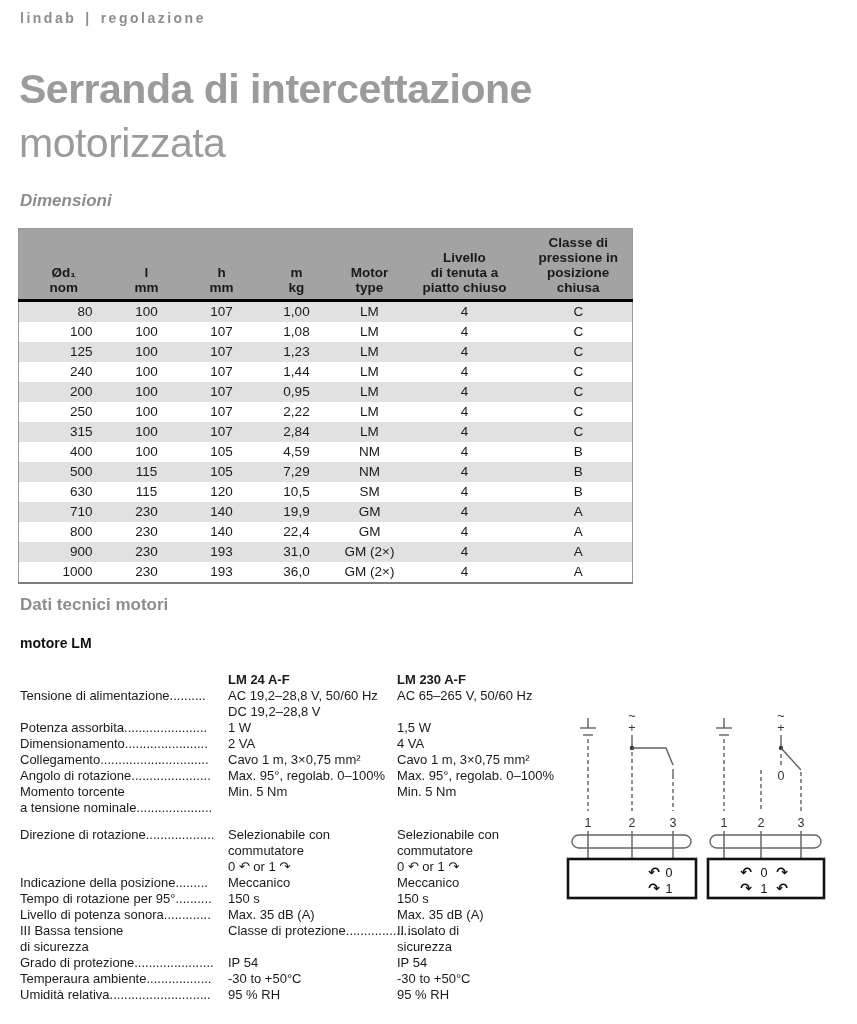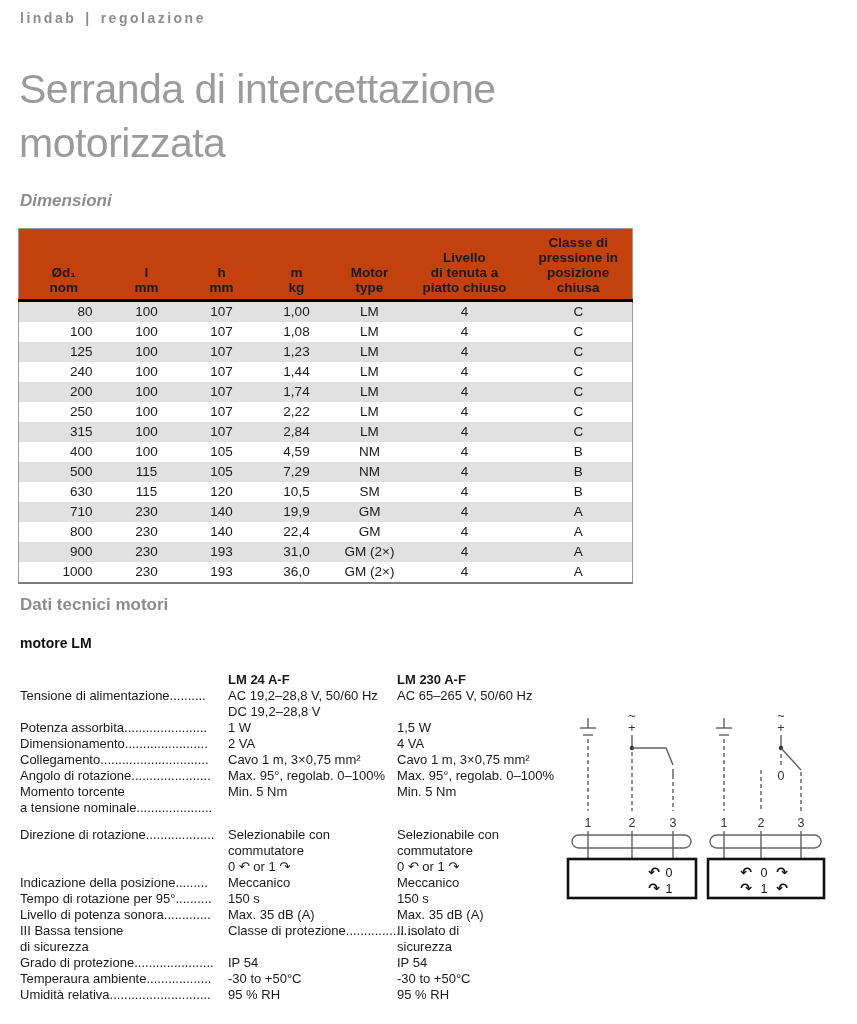--- a/index.html
+++ b/index.html
@@ -6,38 +6,38 @@
   html,body { background:#ffffff; }
   body { font-family:"Liberation Sans","DejaVu Sans",sans-serif; color:#1a1a1a; }
   .page { position:relative; width:857px; height:1024px; background:#ffffff; overflow:hidden;padding-left:45px; }
 
   
   .brand { position:absolute; left:20px; top:10px; font-size:14px; font-weight:bold;
            color:#8d8d8d; letter-spacing:2.5px; }
   .brand .sep { margin:0 9px; }
 
   
-  .title-l1 { position:absolute; left:19px; top:66px; font-size:41px; font-weight:400;
+  .title-l1 { position:absolute; left:19px; top:66px; font-size:41px; font-weight:700;
               color:#9b9b9b; letter-spacing:-0.5px; }
   .title-l2 { position:absolute; left:19px; top:120px; font-size:41px; font-weight:400;
               color:#9b9b9b; letter-spacing:-0.5px; }
   .title-code { position:absolute; right:29px; top:66px; font-size:41px; font-weight:400;
                 color:#9b9b9b; }
 
   .sec-heading { font-size:17px; font-weight:bold; color:#8d8d8d; position:absolute; left:20px; }
   #dim-heading  { top:191px;font-style:italic; }
   #tech-heading { top:595px; }
   #motor-subheading { position:absolute; left:20px; top:635px; font-size:14px; font-weight:bold; color:#111; }
 
   
   .dim-table-wrap { position:absolute; left:18px; top:228px; width:614px; }
   table { border-collapse:collapse; table-layout:fixed; width:614px;
           border:1px solid #9a9a9a; border-bottom:2px solid #7d7d7d; }
   th { vertical-align:bottom; font-size:13.5px; line-height:15px; font-weight:bold;
-       text-align:center; padding:6px 0 4px 0; border-bottom:3px solid #000; background:#c2410c; }
+       text-align:center; padding:6px 0 4px 0; border-bottom:3px solid #000; background:#a3a3a3; }
   td { font-size:13.5px; line-height:16px; text-align:center; padding:2px 0; }
   tbody tr:nth-child(odd) { background:#e1e1e1; }
   td.c0 { text-align:right; padding-right:16px; }
 
   
   #tech-grid { position:absolute; left:20px; top:672px; width:540px; }
   .trow { display:grid; grid-template-columns:208px 169px 1fr; }
   .trow.gap { margin-top:11px; }
   .tcell { font-size:13px; line-height:16px; color:#1a1a1a; }
   .tcell div { white-space:nowrap; }
@@ -147,21 +147,21 @@
             <td>107</td>
             <td>1,44</td>
             <td>LM</td>
             <td>4</td>
             <td>C</td>
           </tr>
           <tr>
             <td class="c0">200</td>
             <td>100</td>
             <td>107</td>
-            <td>1,74</td>
+            <td>0,95</td>
             <td>LM</td>
             <td>4</td>
             <td>C</td>
           </tr>
           <tr>
             <td class="c0">250</td>
             <td>100</td>
             <td>107</td>
             <td>2,22</td>
             <td>LM</td>

